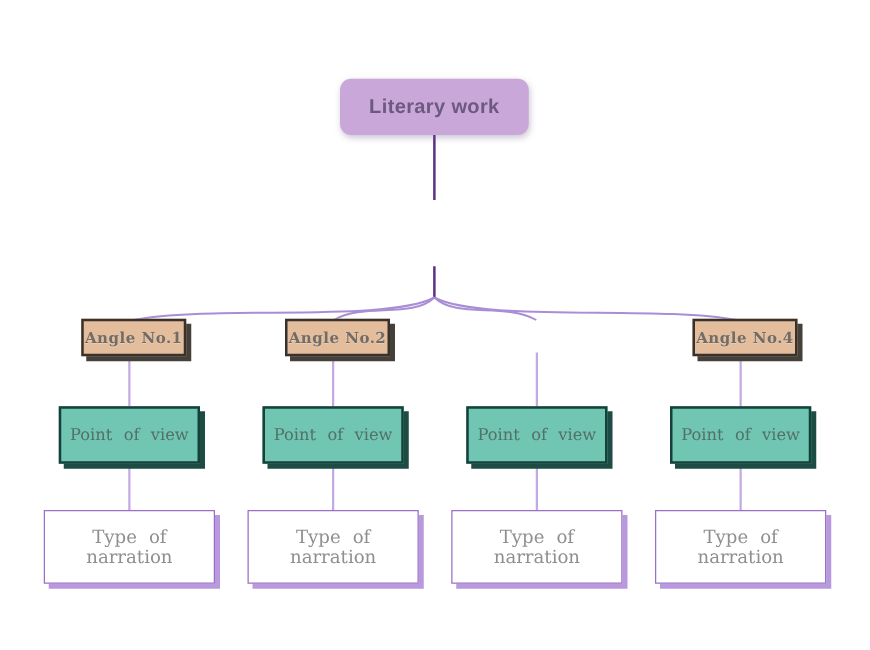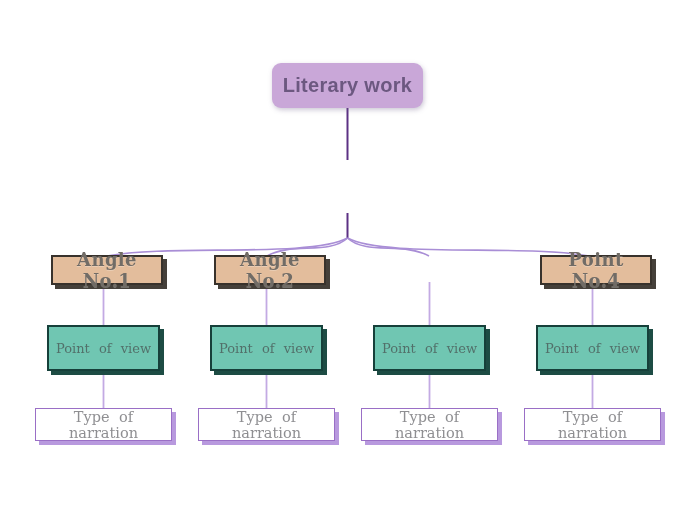--- a/index.html
+++ b/index.html
@@ -16,47 +16,48 @@
     position:relative;width:696px;height:520px;background:#ffffff;overflow:hidden;
   }
   .connector-layer{position:absolute;left:0;top:0;pointer-events:none;}
   .node{
     position:absolute;display:flex;align-items:center;justify-content:center;
     box-sizing:border-box;text-align:center;cursor:default;
   }
   .node-root{
     left:272px;top:63px;width:151px;height:45px;border-radius:9px;
     background:var(--root-fill);color:var(--root-text);
-    font-weight:bold;font-size:20px;letter-spacing:.3px;
+    font-weight:bold;font-size:16px;letter-spacing:.3px;
     box-shadow:1px 2px 5px rgba(110,95,135,.35);
     text-align:right;
   }
   .node-issue{
     left:285px;top:153px;width:126px;height:68px;border-radius:12px;
     background:var(--issue-fill);color:var(--issue-text);
     font-weight:bold;font-size:26px;
     box-shadow:2px 3px 6px rgba(95,95,115,.4);
   }
   .node-angle{
-    width:112px;height:30px;top:255px;
+    width:84px;height:30px;top:255px;
     background:var(--angle-fill);border:2px solid var(--angle-border);
     box-shadow:4px 4px 0 0 var(--angle-shadow);
-    font-family:"DejaVu Serif",serif;font-weight:bold;font-size:18px;
+    font-family:"DejaVu Serif",serif;font-weight:bold;font-size:12px;
     color:var(--angle-text);letter-spacing:.4px;
     text-shadow:0 1px 0 rgba(255,255,255,.25);
+    margin-left:14px;
   }
   .node-pov{
     width:113px;height:46px;top:325px;
     background:var(--pov-fill);border:2px solid var(--pov-border);
     box-shadow:4px 4px 0 0 var(--pov-shadow);
     font-family:"DejaVu Serif",serif;font-size:13px;
     color:var(--pov-text);word-spacing:5px;
   }
   .node-narr{
-    width:137px;height:33px;top:408px;
+    width:137px;height:59px;top:408px;
     background:var(--narr-fill);border:1.5px solid var(--narr-border);
     box-shadow:4px 4px 0 0 var(--narr-shadow);
     font-family:"DejaVu Serif",serif;font-size:14.5px;
     color:var(--narr-text);word-spacing:5px;
   }
   .col1.node-angle{left:51px;}  .col2.node-angle{left:214px;}  .col3.node-angle{left:377px;}  .col4.node-angle{left:540px;}
   .col1.node-pov{left:47px;}    .col2.node-pov{left:210px;}    .col3.node-pov{left:373px;}    .col4.node-pov{left:536px;}
   .col1.node-narr{left:35px;}   .col2.node-narr{left:198px;}   .col3.node-narr{left:361px;}   .col4.node-narr{left:524px;}
 </style>
 </head>
@@ -112,21 +113,21 @@
   </div>
 
   <div class="node node-pov col3">
     <span>Point of view</span>
   </div>
   <div class="node node-narr col3">
     <span>Type of narration</span>
   </div>
 
   <div class="node node-angle col4">
-    <span>Point No.4</span>
+    <span>Angle No.4</span>
   </div>
   <div class="node node-pov col4">
     <span>Point of view</span>
   </div>
   <div class="node node-narr col4">
     <span>Type of narration</span>
   </div>
 
 </div>
 

